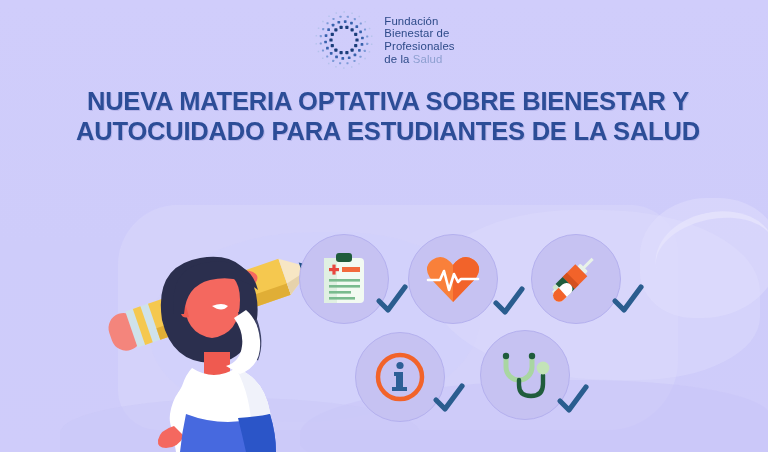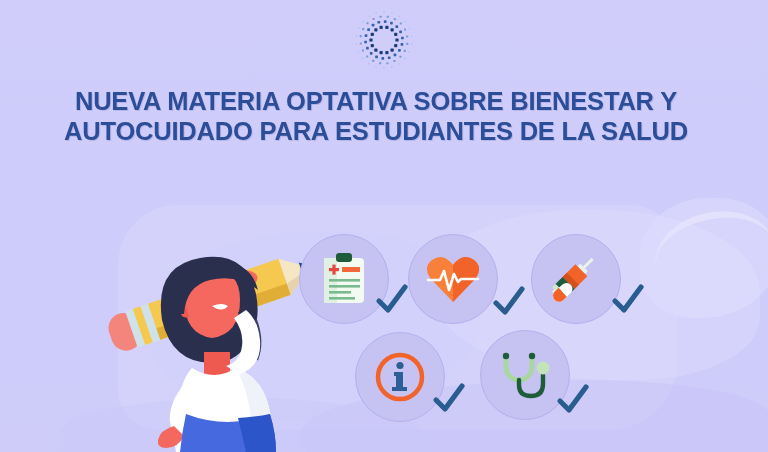--- a/index.html
+++ b/index.html
@@ -55,21 +55,21 @@
   .logo-mark{position:relative;width:62px;height:62px;flex:none;}
   .logo-text{
     display:flex;flex-direction:column;line-height:12.6px;
     font-size:11.4px;color:#2d4a88;letter-spacing:.1px;
   }
   .logo-text span{white-space:nowrap;}
   .logo-text .muted{color:#8d9fd0;}
 
   
   .title{
-    position:absolute;left:44px;top:86px;width:664px;
+    position:absolute;left:56px;top:86px;width:664px;
     text-align:center;font-weight:bold;font-size:25.5px;line-height:30px;
     color:#2c4d97;letter-spacing:-.2px;
     text-shadow:1px 1px 0 rgba(120,120,190,.28);
   }
 
   
   .circle{
     position:absolute;border-radius:50%;
     background:#c6c2f2;border:1.2px solid #b4b0ee;
     display:flex;align-items:center;justify-content:center;
@@ -177,20 +177,26 @@
             <rect x="38.30" y="3.43" width="1.5" height="1.5" rx="0.33" fill="#a9bfe4" opacity="0.7"></rect>
             <rect x="45.53" y="6.79" width="1.5" height="1.5" rx="0.33" fill="#a9bfe4" opacity="0.7"></rect>
             <rect x="51.52" y="12.04" width="1.5" height="1.5" rx="0.33" fill="#a9bfe4" opacity="0.7"></rect>
             <rect x="55.79" y="18.77" width="1.5" height="1.5" rx="0.33" fill="#a9bfe4" opacity="0.7"></rect>
             <rect x="57.99" y="26.43" width="1.5" height="1.5" rx="0.33" fill="#a9bfe4" opacity="0.7"></rect>
             <rect x="57.94" y="34.40" width="1.5" height="1.5" rx="0.33" fill="#a9bfe4" opacity="0.7"></rect>
             <rect x="55.65" y="42.03" width="1.5" height="1.5" rx="0.33" fill="#a9bfe4" opacity="0.7"></rect>
           </g>
       </svg>
     </div>
+    <div class="logo-text">
+      <span>Fundación</span>
+      <span>Bienestar de</span>
+      <span>Profesionales</span>
+      <span><span>de la </span><span class="muted">Salud</span></span>
+    </div>
   </div>
 
   <div class="title">NUEVA MATERIA OPTATIVA SOBRE BIENESTAR Y AUTOCUIDADO PARA ESTUDIANTES DE LA SALUD</div>
 
   <div class="illus">
     <svg width="250" height="224" viewBox="0 0 250 224" aria-hidden="true">
 
       <g transform="rotate(-19 120 70)">
 
         <rect x="4" y="52" width="30" height="38" rx="15" fill="#f4857c"></rect>

